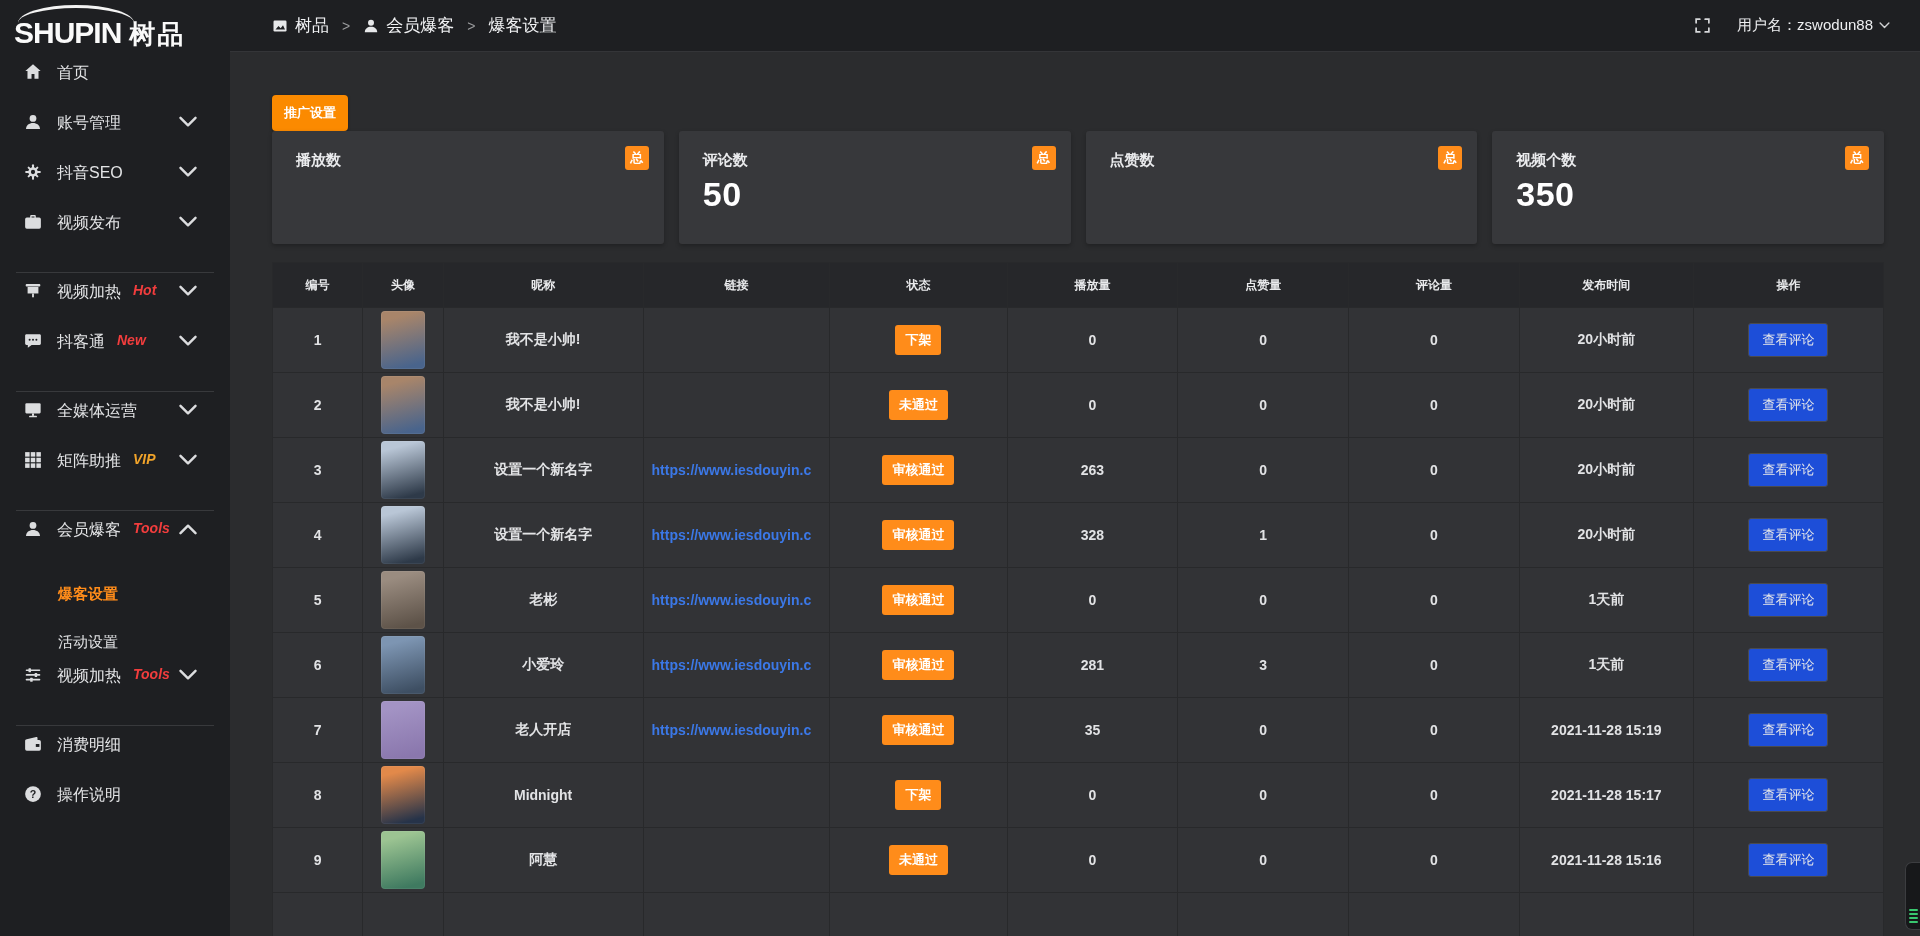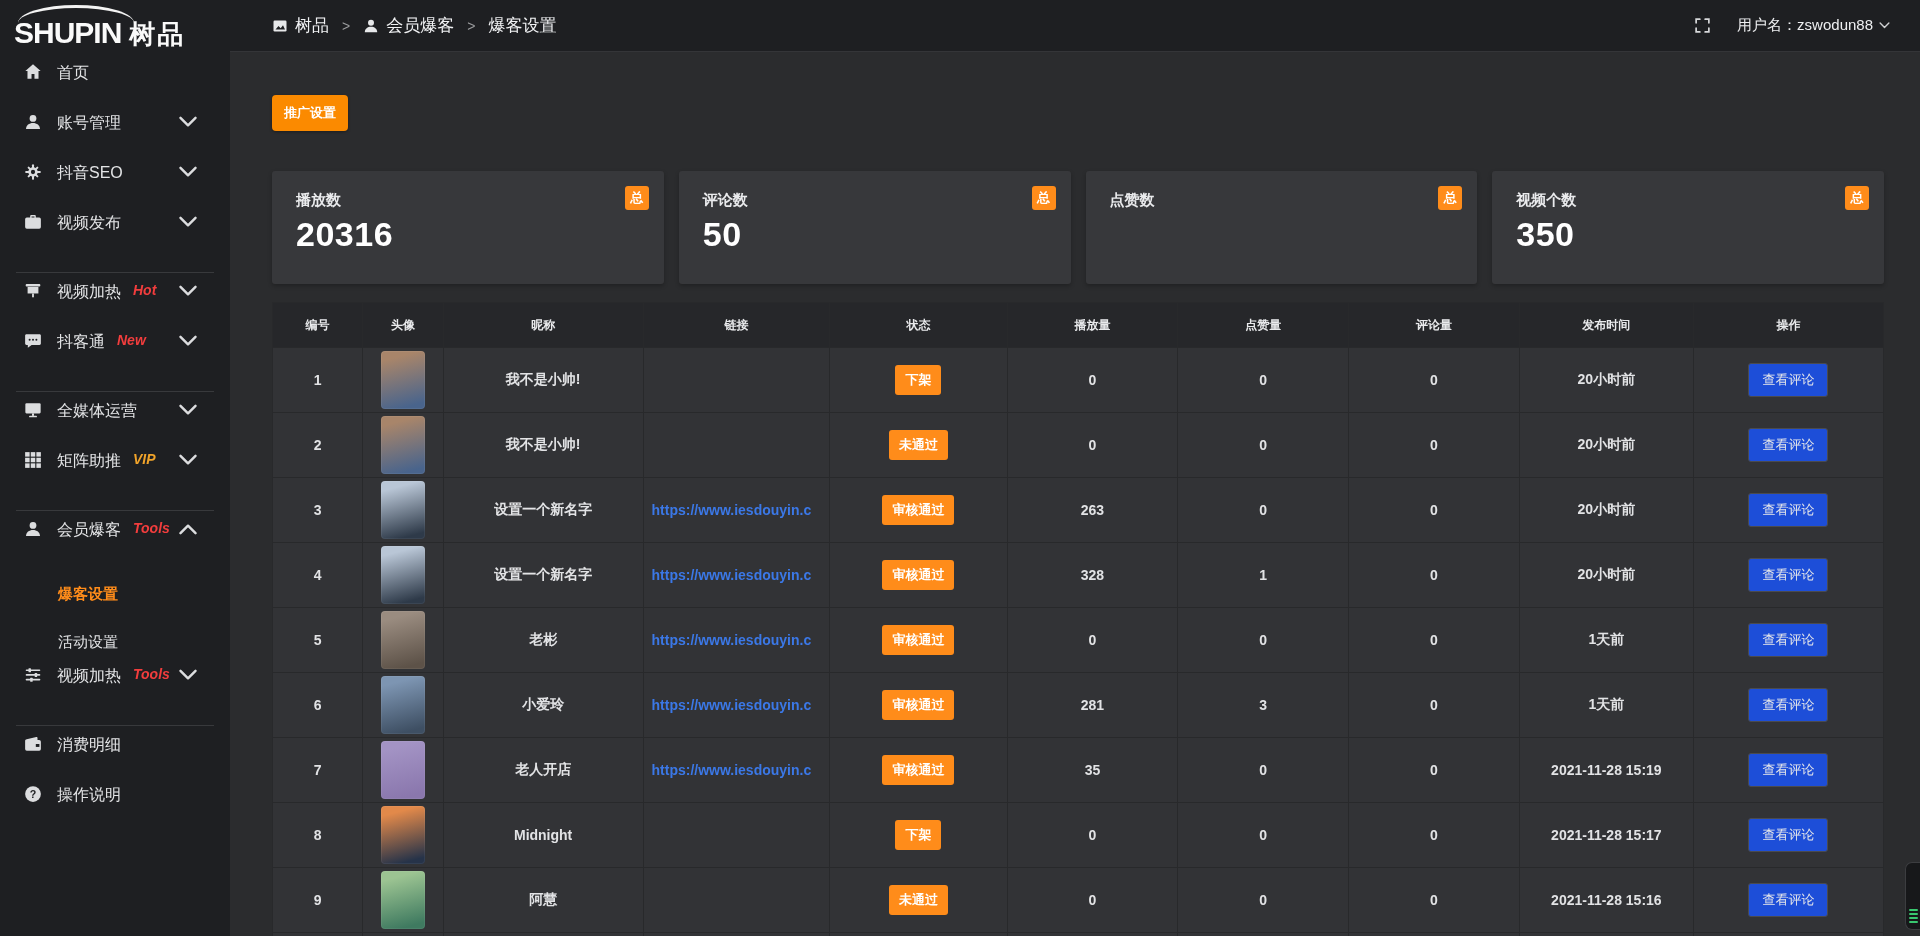--- a/index.html
+++ b/index.html
@@ -40,21 +40,21 @@
   .tb-right{display:flex;align-items:center;gap:26px;}
   .fs-icn{width:17px;height:17px;color:#d8d9db;cursor:pointer;display:inline-block;}
   .username{display:flex;align-items:center;font-size:15px;color:#eeeff1;cursor:pointer;justify-content:center;}
   .caret{width:11px;height:7px;color:#cfd0d2;margin-left:6px;display:inline-block;}
   
   .content{position:absolute;left:230px;top:52px;right:0;bottom:0;
            padding:0 36px 0 42px;box-sizing:border-box;overflow:hidden;}
   .promo-btn{display:inline-block;margin-top:43px;background:#fb8a00;border:none;color:#fff;
              font-size:13px;padding:9px 12px;border-radius:4px;cursor:pointer;
              font-family:Liberation Sans, sans-serif;font-weight:600;box-shadow:0 1px 3px rgba(0,0,0,.35);}
-  .stats{display:flex;gap:15px;margin-top:40px;}
+  .stats{display:flex;gap:15px;}
   .stat-card{flex:1;height:113px;background:var(--card);border-radius:3px;position:relative;
              padding:20px 24px;box-sizing:border-box;box-shadow:0 2px 4px rgba(0,0,0,.25);}
   .stat-label{font-size:15px;color:#eaebed;font-weight:600;}
   .stat-value{font-size:34px;font-weight:700;color:#ffffff;margin-top:5px;letter-spacing:.5px;}
   .stat-badge{position:absolute;top:15px;right:15px;width:24px;height:24px;background:var(--accent);
               color:#fff;font-size:13px;font-weight:700;display:flex;align-items:center;
               justify-content:center;border-radius:3px;}
   
   .data-table{width:100%;border-collapse:collapse;margin-top:18px;table-layout:fixed;background:var(--row);}
   .data-table th,.data-table td{border:1px solid var(--rowborder);text-align:center;
@@ -338,21 +338,20 @@
         </span>
     </span>
   </div>
 </header>
 
 <main class="content">
   <button class="promo-btn">推广设置</button>
   <div class="stats">
       <div class="stat-card">
         <div class="stat-label">播放数</div>
-        <div class="stat-value">20316</div>
         <div class="stat-badge">总</div>
       </div>
       <div class="stat-card">
         <div class="stat-label">评论数</div>
         <div class="stat-value">50</div>
         <div class="stat-badge">总</div>
       </div>
       <div class="stat-card">
         <div class="stat-label">点赞数</div>
         <div class="stat-badge">总</div>

